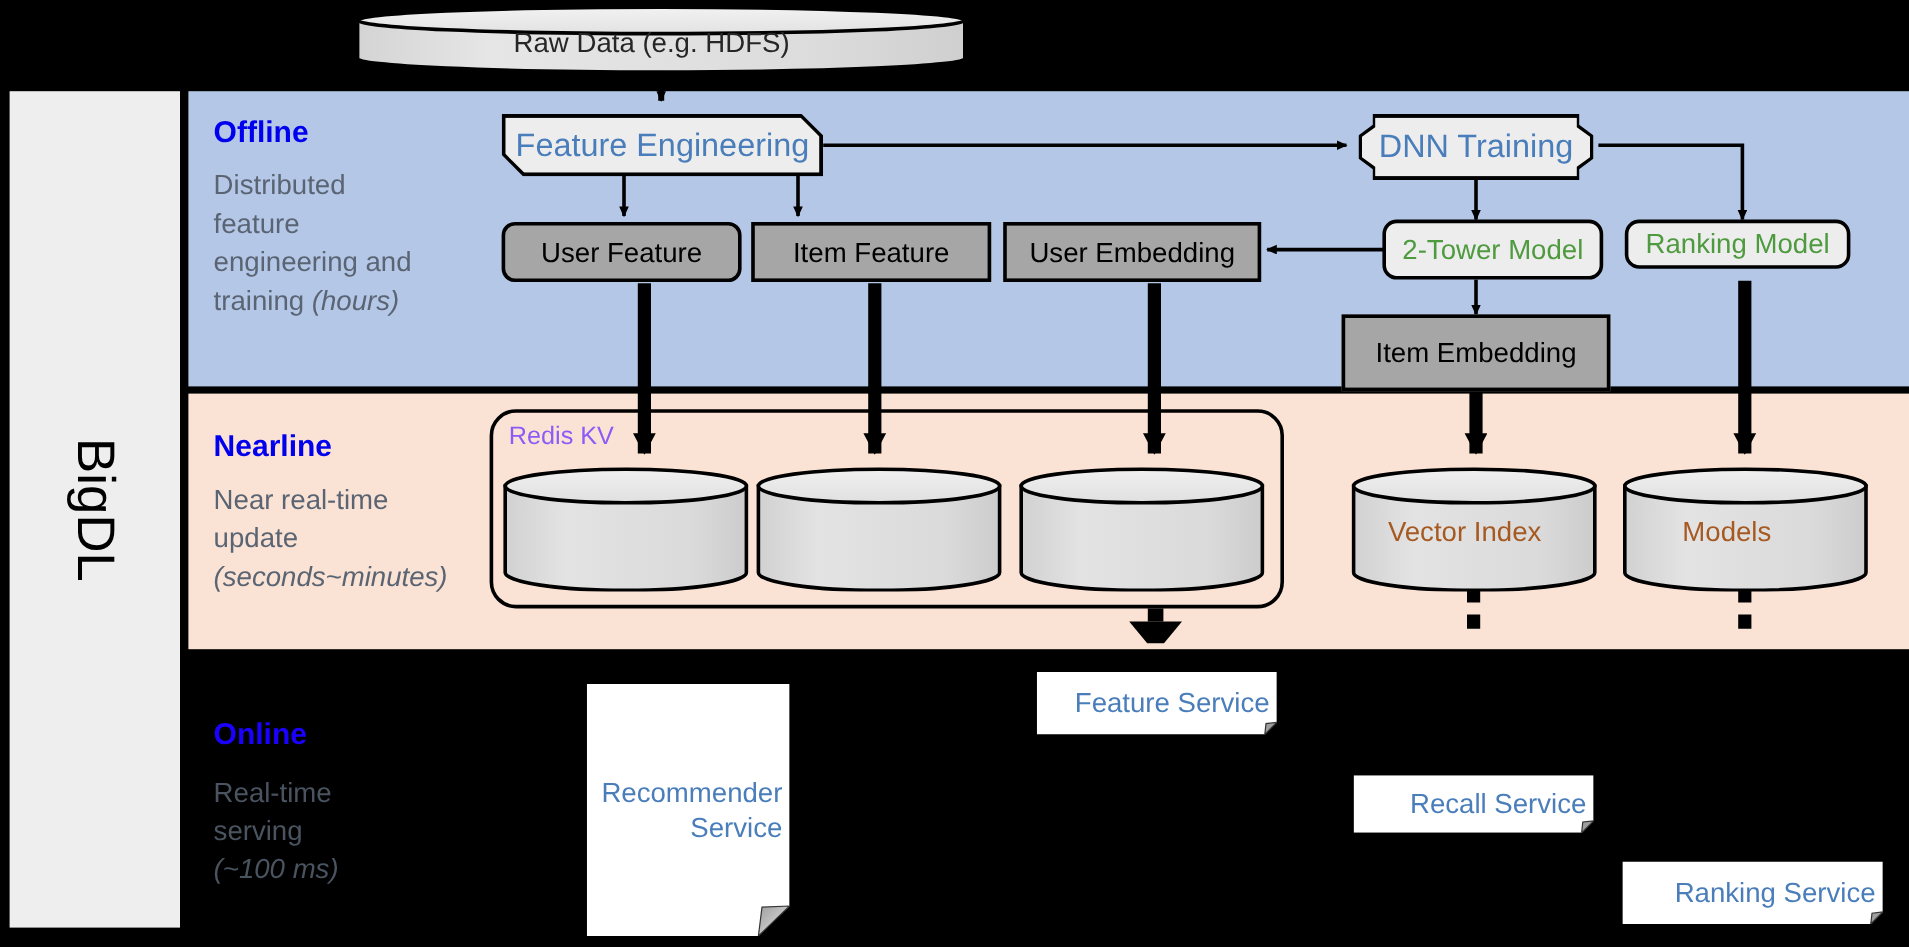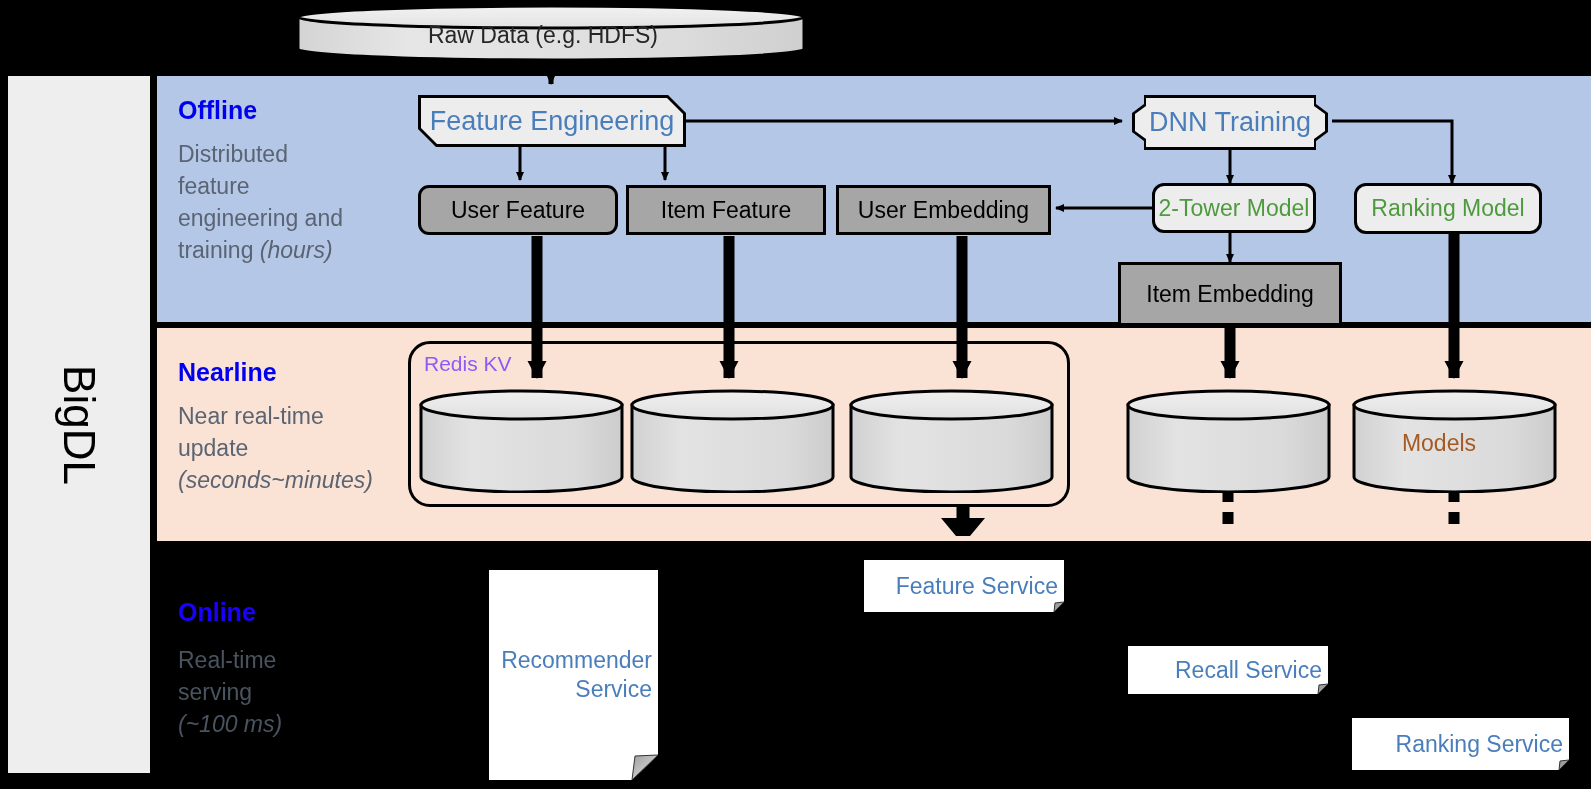--- a/index.html
+++ b/index.html
@@ -322,24 +322,24 @@
   <div class="node box-grey" style="left:626px; top:185px; width:200px; height:50px;">
     <span>Item Feature</span>
   </div>
   <div class="node box-grey" style="left:836px; top:185px; width:215px; height:50px;">
     <span>User Embedding</span>
   </div>
   <div class="node box-grey" style="left:1118px; top:262px; width:224px; height:64px;">
     <span>Item Embedding</span>
   </div>
 
-  <div class="node box-round txt-green" style="left:1152px; top:183px; width:164px; height:50px;justify-content:center;">
+  <div class="node box-round txt-green" style="left:1152px; top:183px; width:184px; height:50px;justify-content:center;">
     <span>2-Tower Model</span>
   </div>
-  <div class="node box-round txt-green" style="left:1354px; top:183px; width:188px; height:51px;">
+  <div class="node box-round txt-green" style="left:1354px; top:183px; width:188px; height:41px;">
     <span>Ranking Model</span>
   </div>
 
   <div id="redis-kv"></div>
   <div id="redis-kv-label">Redis KV</div>
 
   <div class="cyl" style="left:419px; top:389px; width:205px; height:104px;">
     <svg width="205" height="104" viewBox="0 0 205 104">
       <defs>
         <linearGradient id="cTop" x1="0" y1="0" x2="0" y2="1">
@@ -373,20 +373,21 @@
       <ellipse cx="102.5" cy="16" rx="100.5" ry="14" fill="url(#cTop)" stroke="#000" stroke-width="3"></ellipse>
     </svg>
     <div class="cyl-label txt-brown"></div>
   </div>
 
   <div class="cyl" style="left:1126px; top:389px; width:205px; height:104px;">
     <svg width="205" height="104" viewBox="0 0 205 104">
       <path d="M2,16 L2,88 A100.5,15 0 0 0 203,88 L203,16 Z" fill="url(#cBody)" stroke="#000" stroke-width="3"></path>
       <ellipse cx="102.5" cy="16" rx="100.5" ry="14" fill="url(#cTop)" stroke="#000" stroke-width="3"></ellipse>
     </svg>
+    <div class="cyl-label txt-brown">Vector Index</div>
   </div>
 
   <div class="cyl" style="left:1352px; top:389px; width:190px; height:104px;">
     <svg width="205" height="104" viewBox="0 0 205 104">
       <path d="M2,16 L2,88 A100.5,15 0 0 0 203,88 L203,16 Z" fill="url(#cBody)" stroke="#000" stroke-width="3"></path>
       <ellipse cx="102.5" cy="16" rx="100.5" ry="14" fill="url(#cTop)" stroke="#000" stroke-width="3"></ellipse>
     </svg>
     <div class="cyl-label txt-brown">Models</div>
   </div>
 

